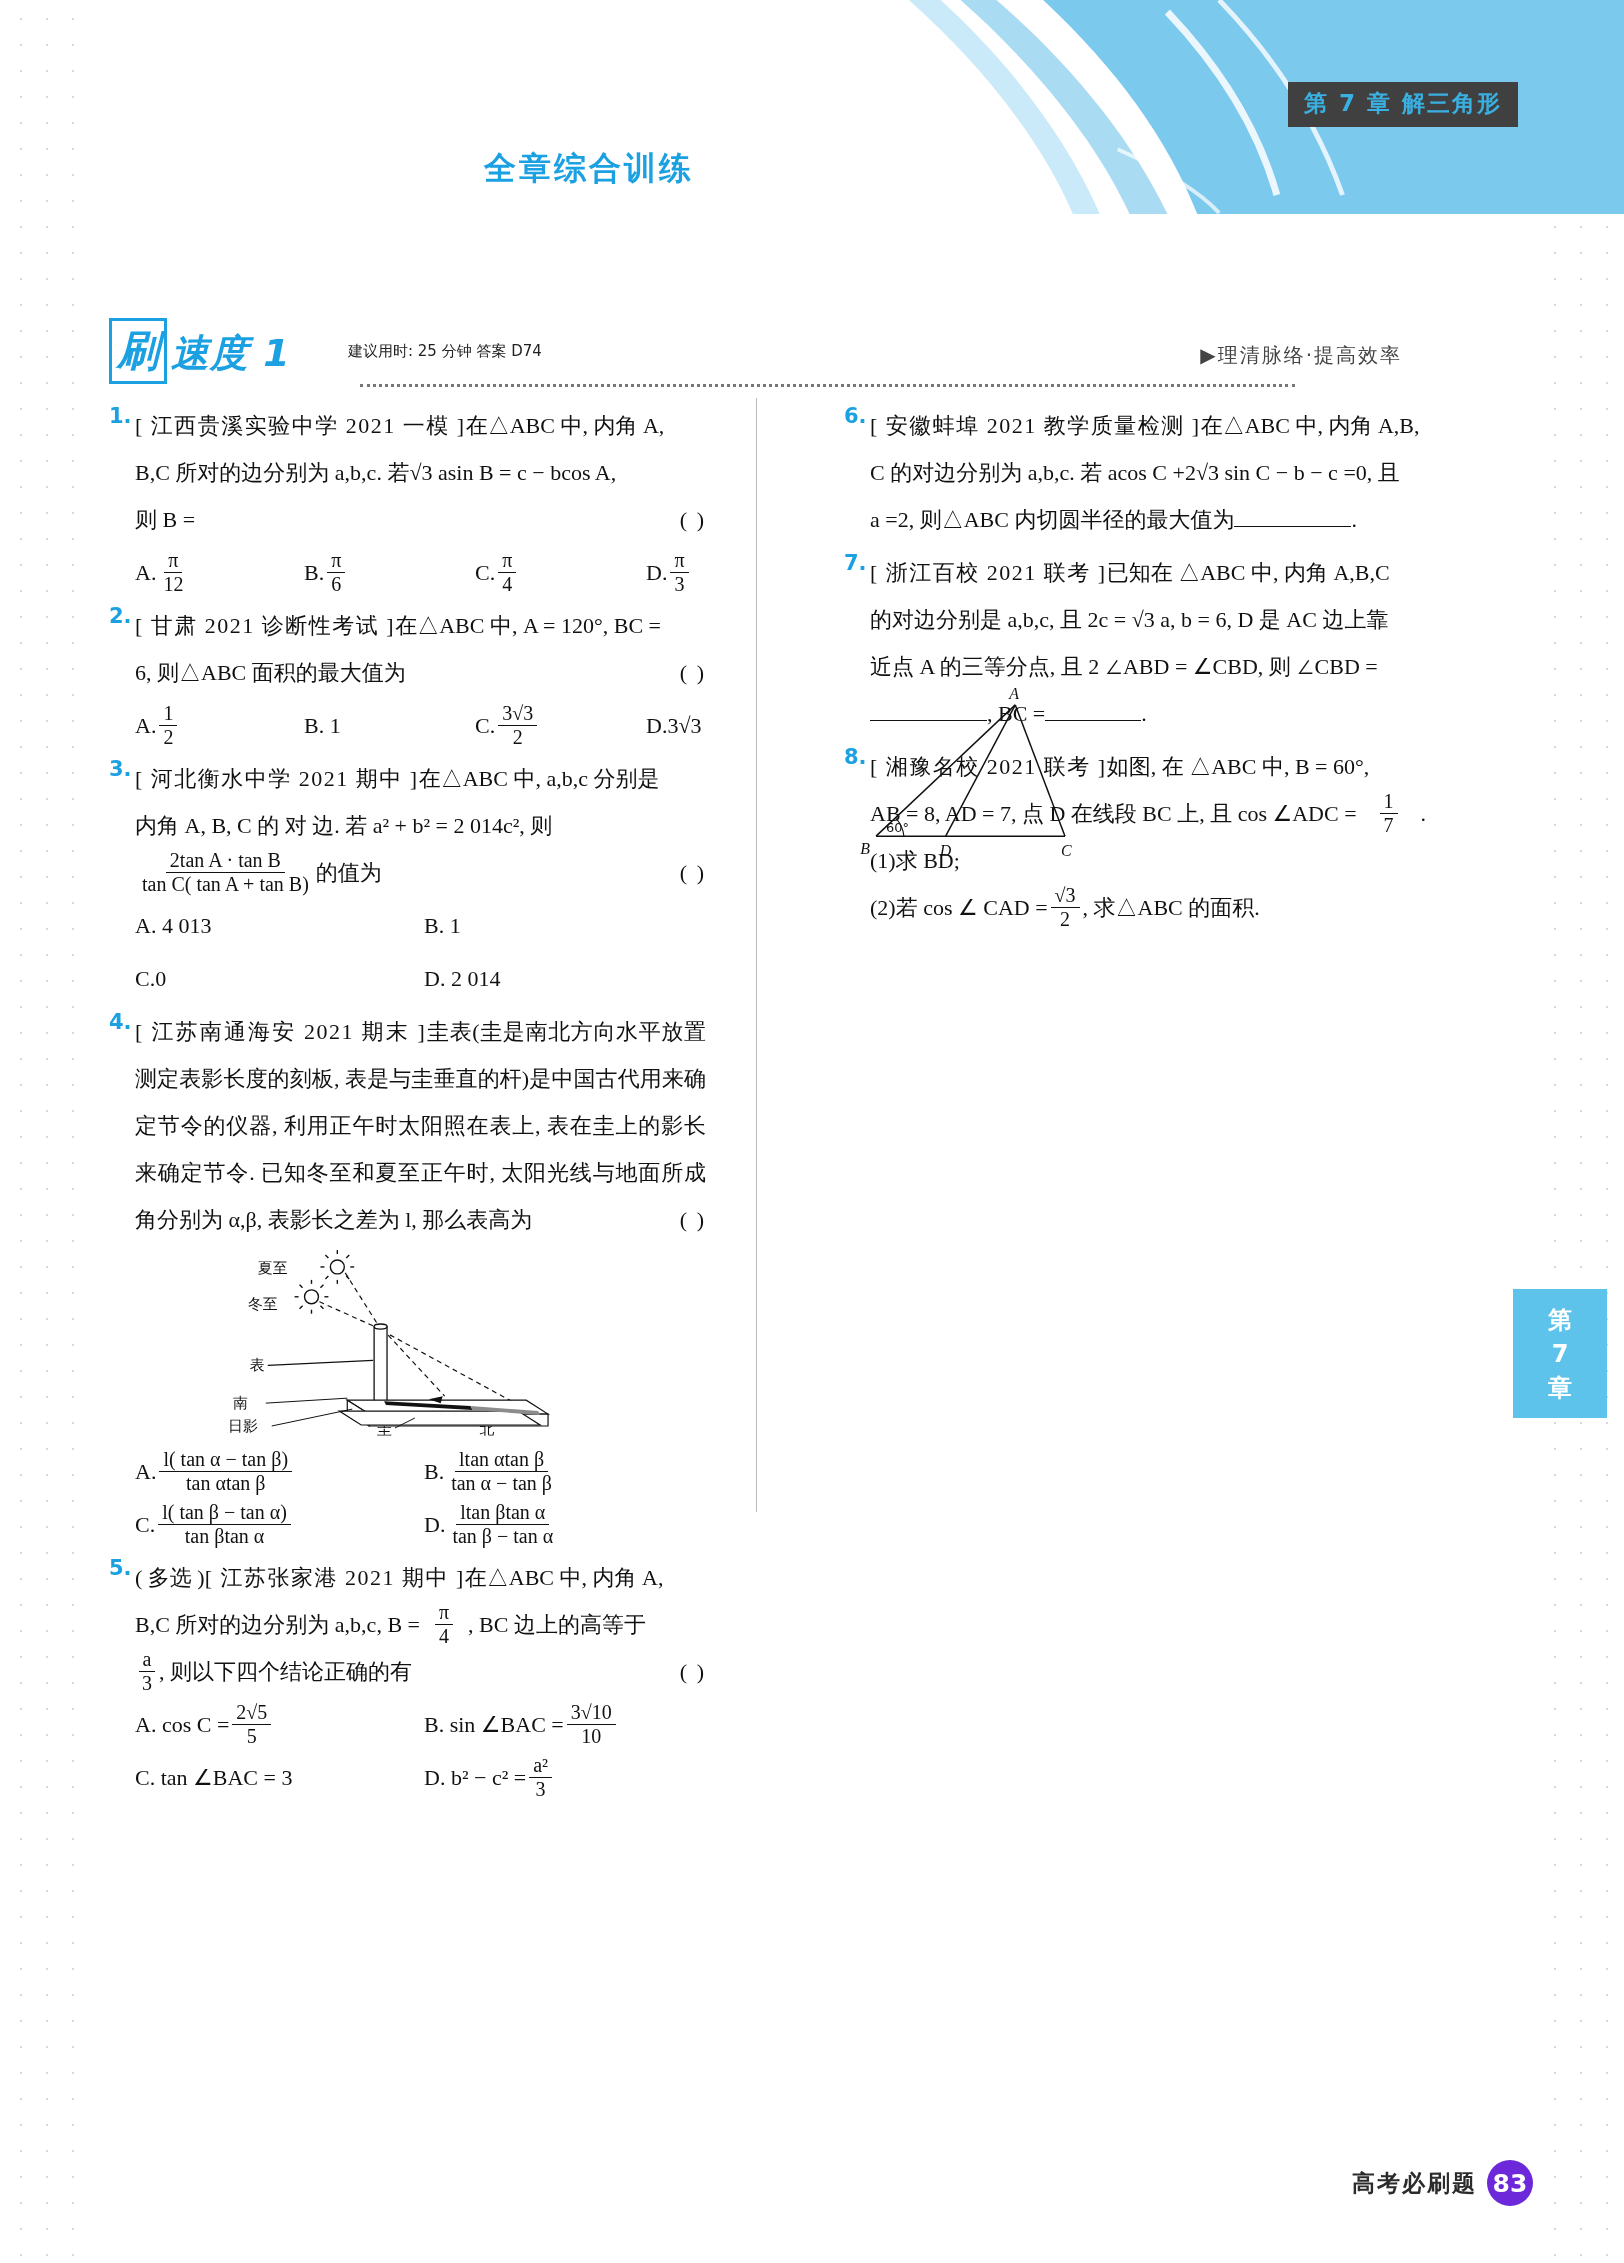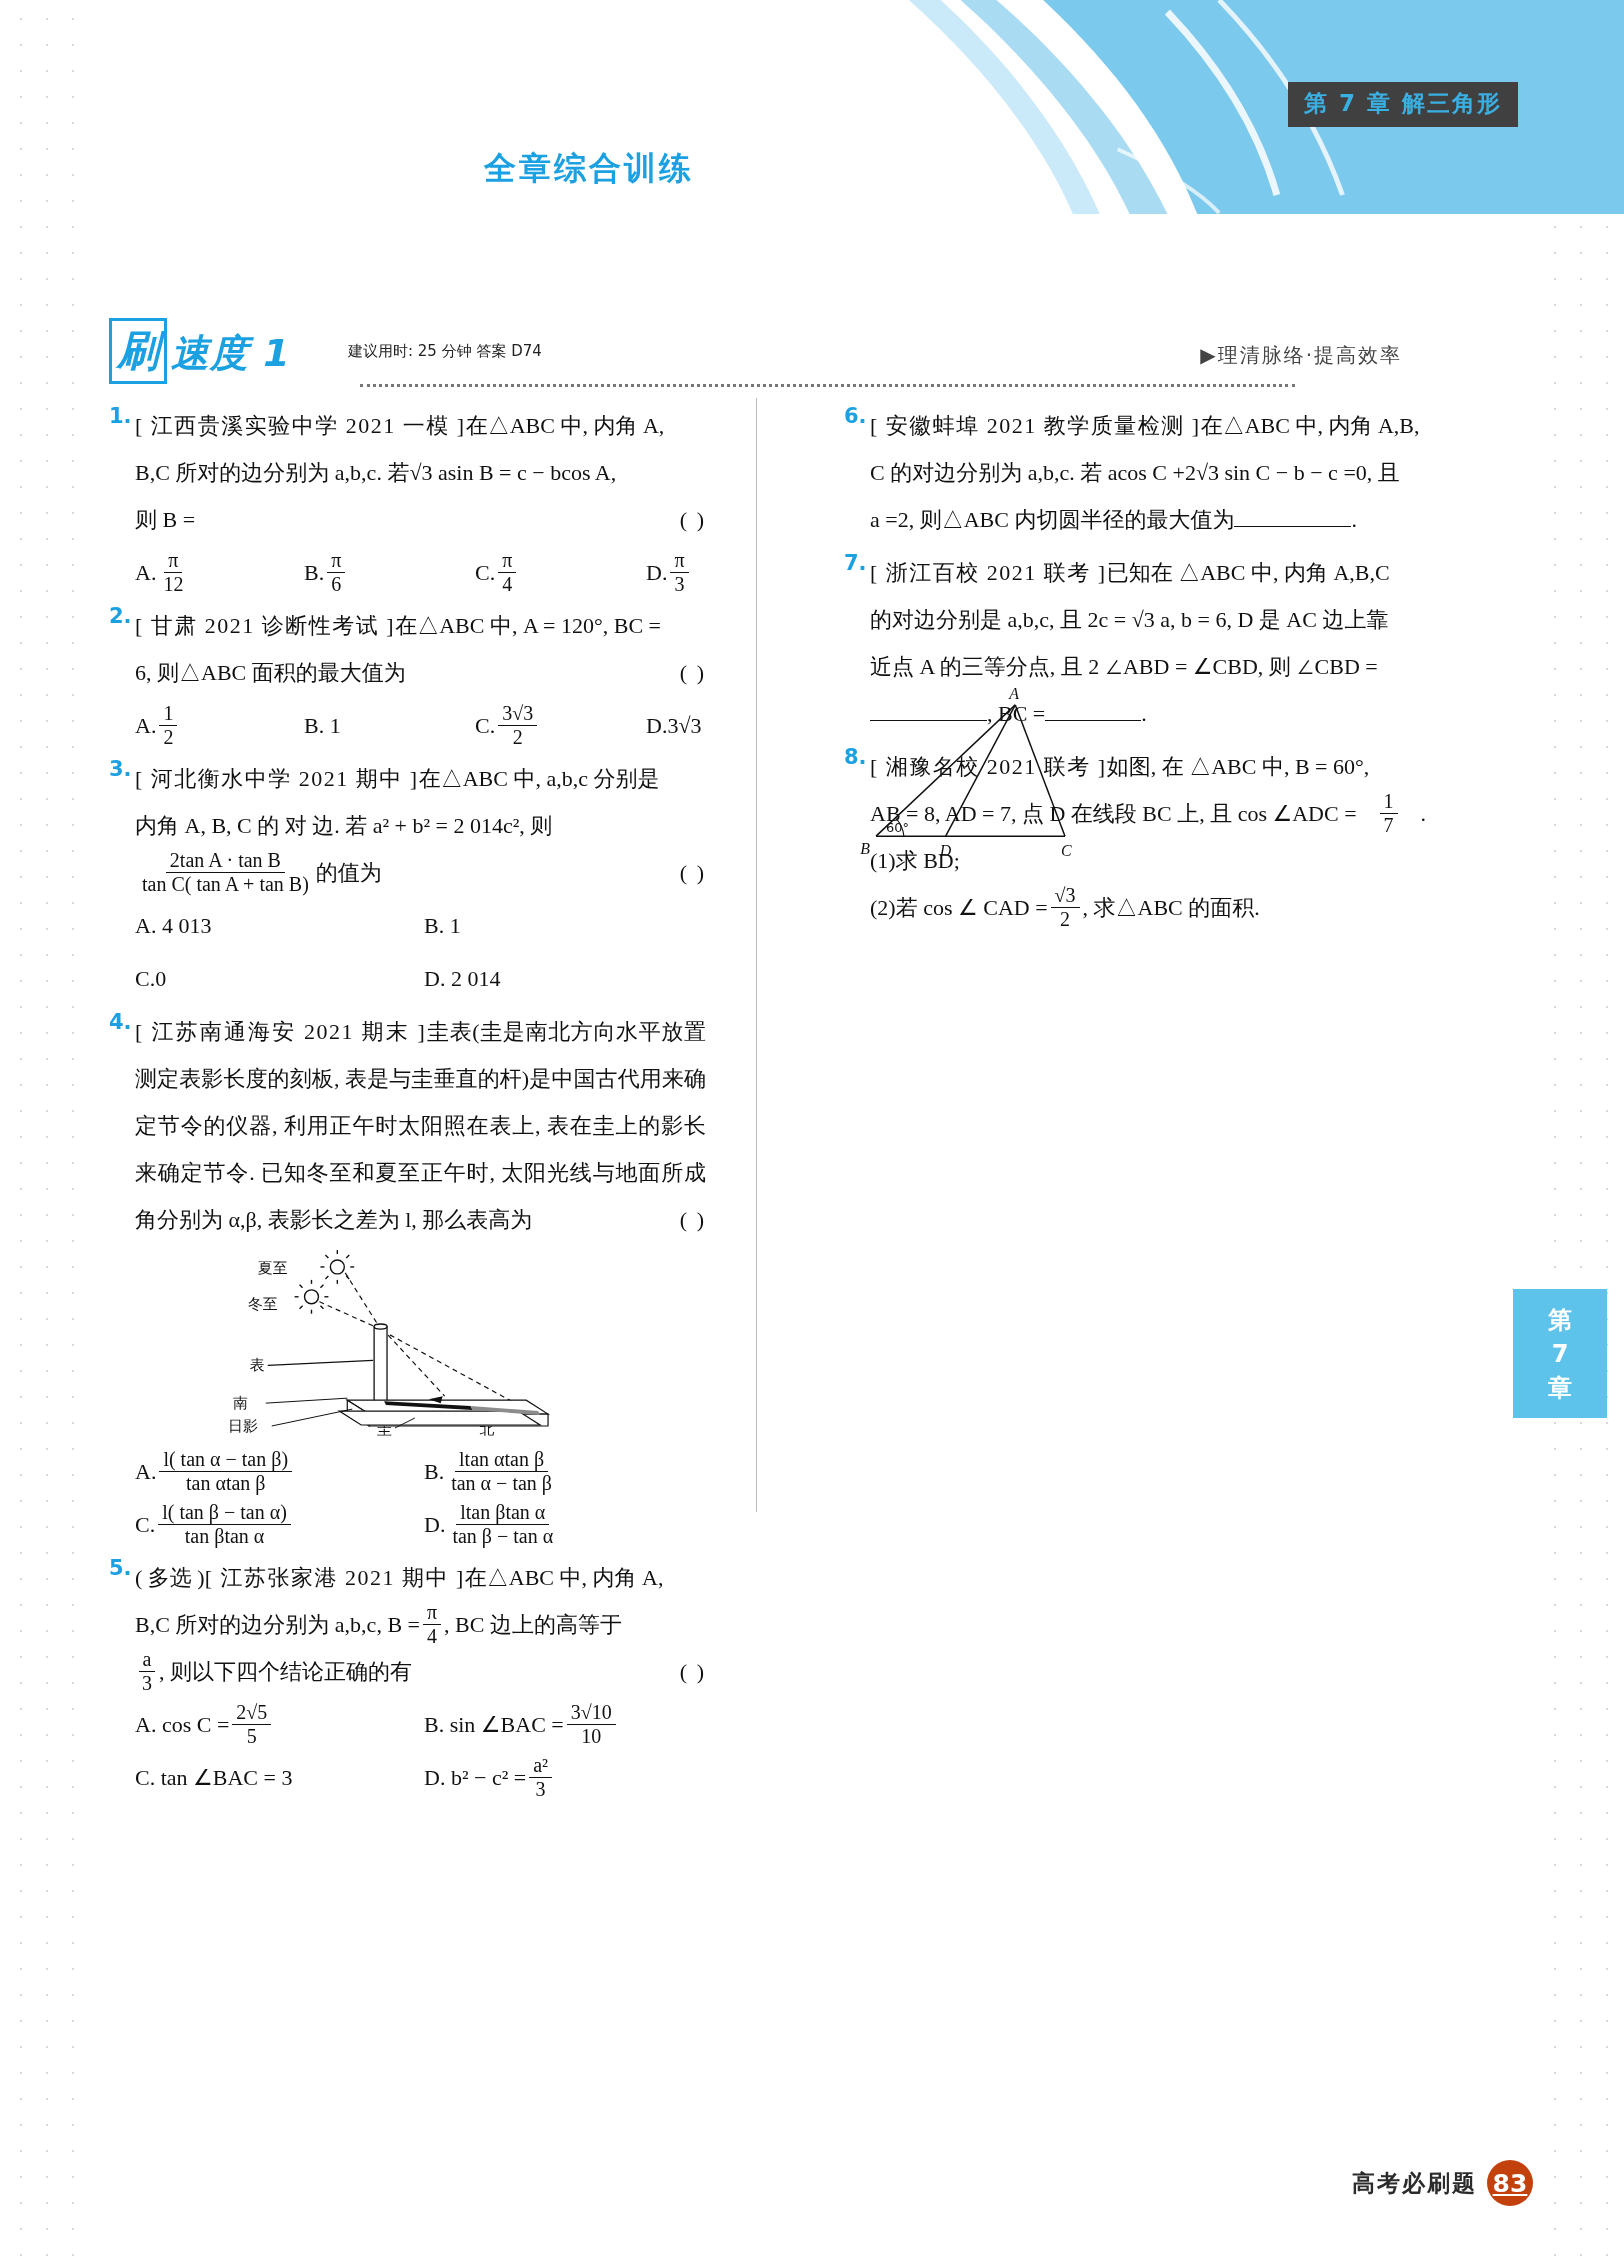--- a/index.html
+++ b/index.html
@@ -115,23 +115,23 @@
   
   .footer{
     position:absolute;right:92px;bottom:58px;z-index:6;
     display:flex;align-items:center;gap:10px;
   }
   .footer-text{
     font-family:"DejaVu Sans",sans-serif;font-weight:bold;font-size:23px;color:#2b2b2b;
     letter-spacing:2px;
   }
   .pagenum{
-    width:46px;height:46px;border-radius:50%;background:#c2410c;color:#fff;
+    width:46px;height:46px;border-radius:50%;background:#6d28d9;color:#fff;
     font-family:"DejaVu Sans",sans-serif;font-weight:bold;font-size:25px;
-    display:flex;align-items:center;justify-content:center;text-decoration:underline;
+    display:flex;align-items:center;justify-content:center;
   }
 </style>
 </head>
 <body>
 
 <div class="dot-grid"></div>
 <div class="page-white"></div>
 
 <div class="banner">
   <svg width="756" height="214" viewBox="0 0 760 215">
@@ -368,21 +368,21 @@
             </span>
           </span>
       </div>
     </div>
   </div>
 
   <div class="q">
     <span class="qnum">5.</span>
     <div class="qbody">
       <span>( 多选 )</span><span class="src">[ 江苏张家港 2021 期中 ]</span><span>在△ABC 中, 内角 A,</span>
-      <div style="display:flex;align-items:flex-start;">
+      <div style="display:flex;align-items:flex-start;gap:12px;">
         <span>B,C 所对的边分别为 a,b,c, B =</span>
         <span class="frac">
             <span class="num">π</span>
             <span class="den">4</span>
           </span>
         <span>, BC 边上的高等于</span>
       </div>
       <div style="display:flex;align-items:center;">
         <span class="frac">
             <span class="num">a</span>

